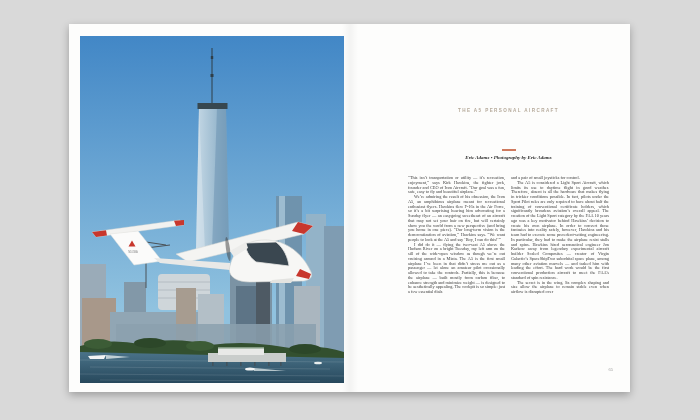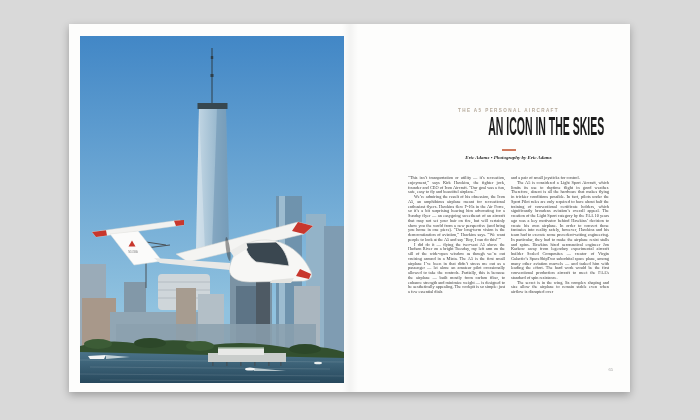--- a/index.html
+++ b/index.html
@@ -158,23 +158,20 @@
           <path d="M150,230 C154,212 168,204 185,204 C205,204 222,216 231,236 C233,241 230,244 224,245 L170,246 C156,246 147,240 150,230 Z" fill="#f7f7f5" stroke="#d5d5d1" stroke-width=".6"></path>
           <path d="M166,207 L196,206 C204,212 208,222 209,230 L176,226 C168,220 165,213 166,207 Z" fill="#3a4750" stroke="#e8e8e6" stroke-width=".8"></path>
           <polygon points="150,215 166,206 168,212 154,221" fill="#ececea"></polygon>
           <polygon points="220,233 231,238 229,243 216,240" fill="#c8372d"></polygon>
           <polygon points="192,244 214,242 211,247 190,247" fill="#e3e3e0"></polygon>
         </g>
       </svg>
     </div>
 
     <div class="kicker">THE A5 PERSONAL AIRCRAFT</div>
-    <div class="title-wrap">
-      <span class="title">AN ICON IN THE SKIES</span>
-    </div>
     <div class="rule-wrap">
       <div class="rule"></div>
     </div>
     <div class="byline">Eric Adams • Photography by Eric Adams</div>
 
     <div class="body-col col1">
       <p>“This isn’t transportation or utility — it’s recreation, enjoyment,” says Kirk Hawkins, the fighter jock, founder and CEO of Icon Aircraft. “Our goal was a fun, safe, easy to fly and beautiful airplane.”</p>
       <p>We’re admiring the result of his obsession, the Icon A5, an amphibious airplane meant for recreational enthusiast flyers. Hawkins flew F-16s in the Air Force, so it’s a bit surprising hearing him advocating for a Sunday flyer — an easygoing sweetheart of an aircraft that may not set your hair on fire, but will certainly show you the world from a new perspective (and bring you home in one piece). “Our long-term vision is the democratization of aviation,” Hawkins says. “We want people to look at the A5 and say ‘Boy, I can do this!’”</p>
       <p>I did do it — flying the two-seat A5 above the Hudson River on a bright Tuesday, my left arm on the sill of the wide-open window as though we’re out cruising around in a Miata. The A5 is the first small airplane I’ve been in that didn’t stress me out as a passenger — let alone an amateur pilot occasionally allowed to take the controls. Partially, this is because the airplane — built mostly from carbon fiber, to enhance strength and minimize weight — is designed to be aesthetically appealing. The cockpit is so simple: just a few essential dials</p>
     </div>

